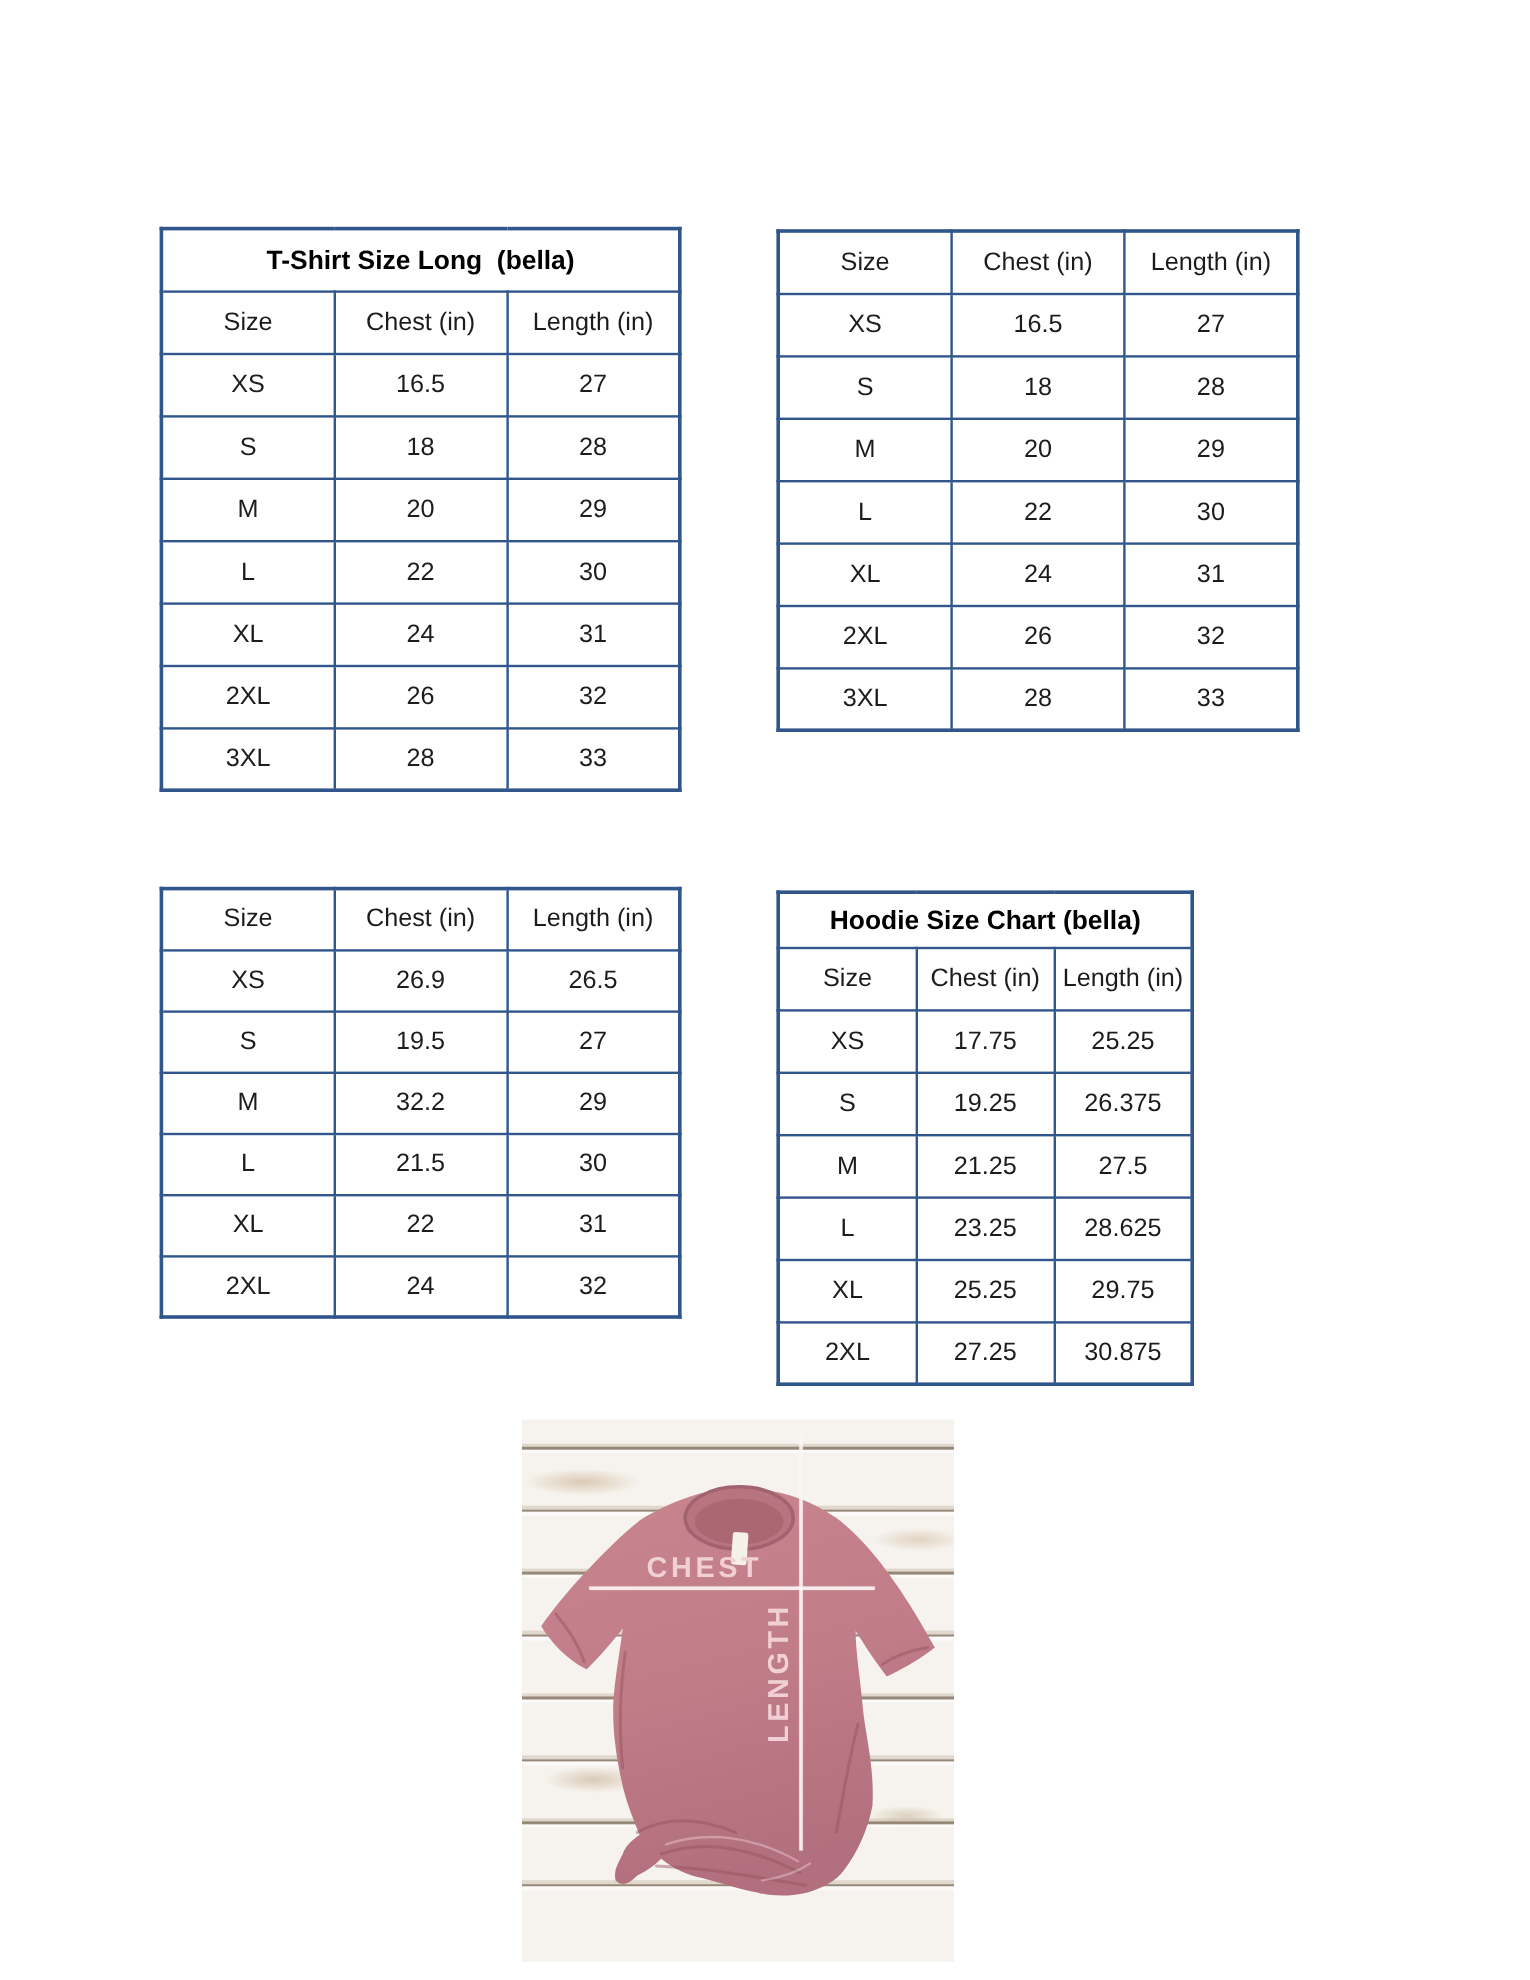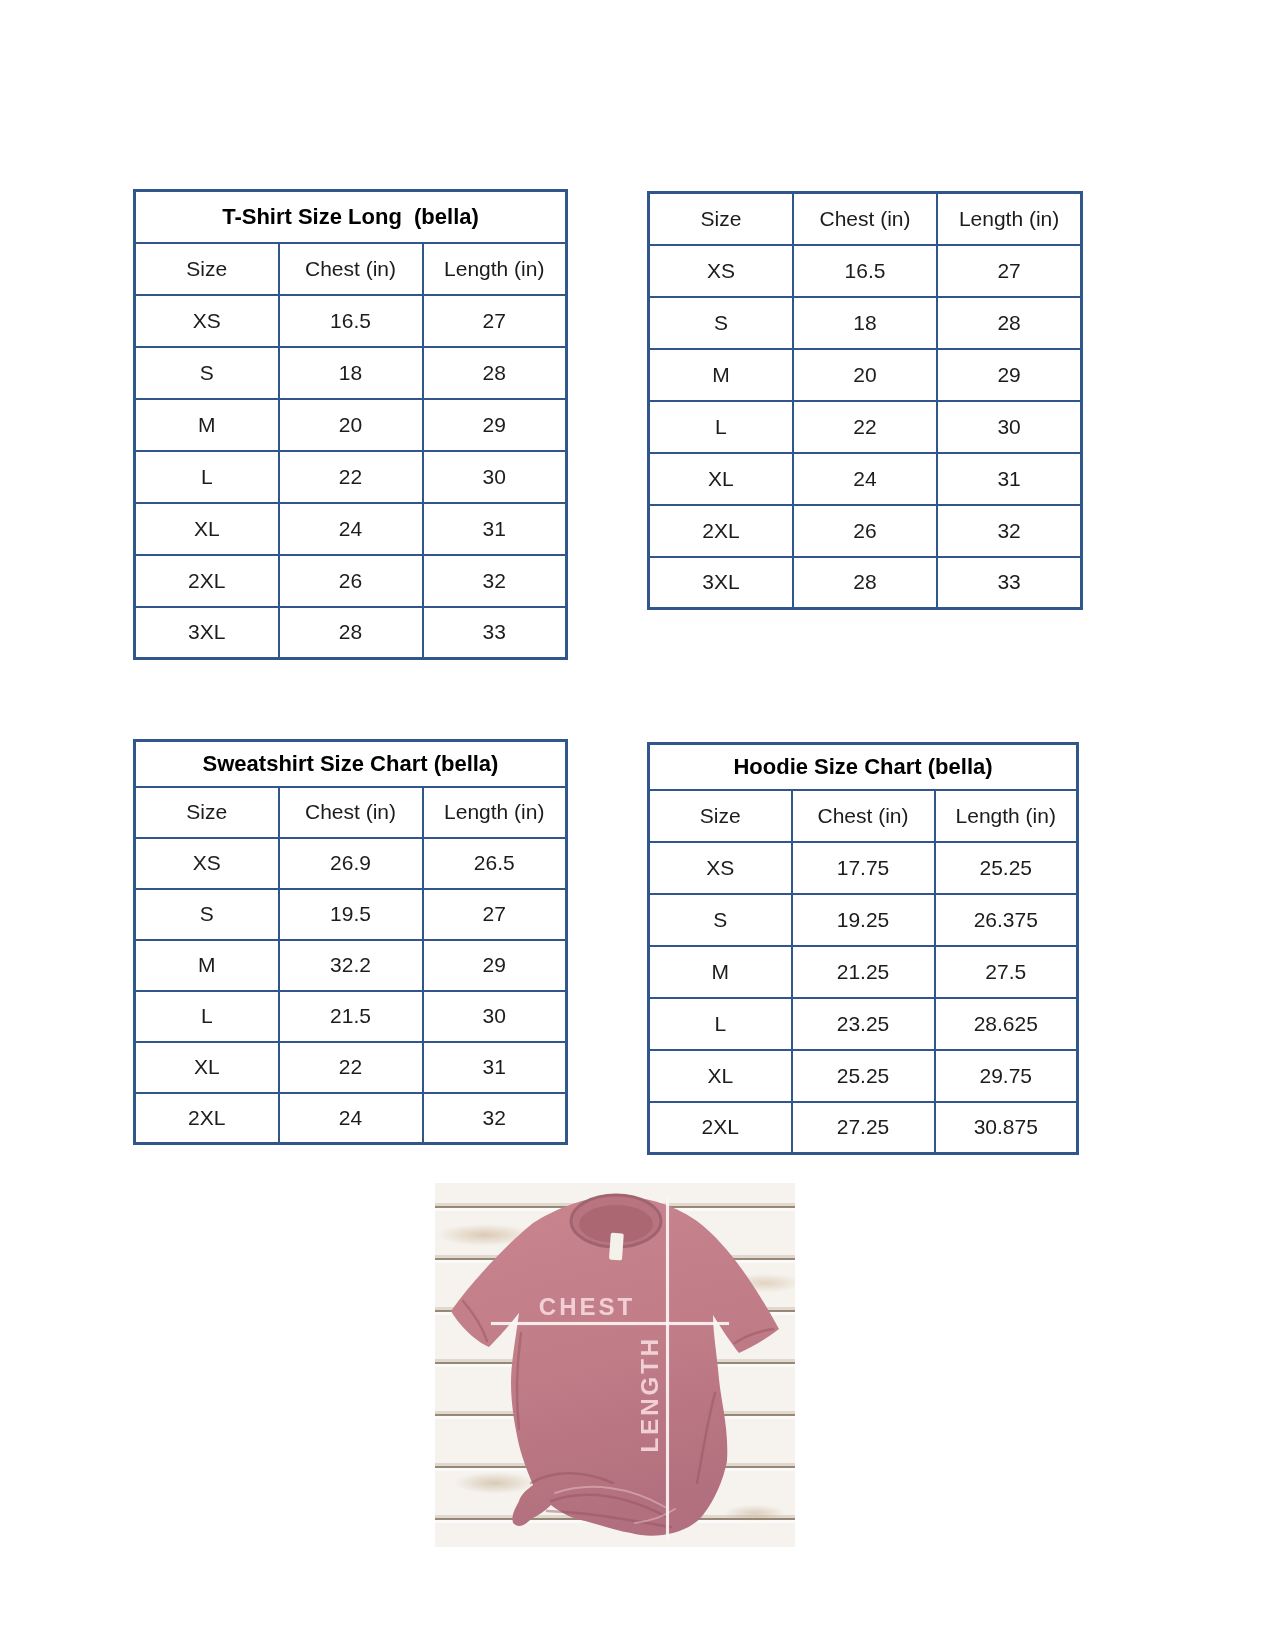--- a/index.html
+++ b/index.html
@@ -15,29 +15,29 @@
   table.size-table td{
     border:2px solid #30568c;text-align:center;vertical-align:middle;
     font-size:21px;color:#1c1c1c;padding:0;overflow:hidden;
   }
   table.size-table td.title{
     font-weight:bold;font-size:22px;color:#000;white-space:pre-wrap;
   }
   #table-tshirt{left:133px;top:189px;width:435px;}
   #table-longsleeve{left:647px;top:191px;width:436px;}
   #table-sweatshirt{left:133px;top:739px;width:435px;}
-  #table-hoodie{left:647px;top:742px;width:432px;}
+  #table-hoodie{left:647px;top:742px;width:348px;}
   #table-tshirt tr,#table-longsleeve tr{height:52px;}
   #table-sweatshirt tr{height:51px;}
   #table-hoodie tr{height:52px;}
   #table-sweatshirt tr.title-row,#table-hoodie tr.title-row{height:46px;}
 
   
   .photo{
-    position:absolute;left:435px;top:1183px;width:360px;height:364px;
+    position:absolute;left:435px;top:1183px;width:360px;height:452px;
     overflow:hidden;
     background-color:#f6f3ee;
     background-image:
       radial-gradient(ellipse 70px 16px at 50px 52px, rgba(186,152,110,.45), rgba(186,152,110,0) 70%),
       radial-gradient(ellipse 55px 14px at 330px 100px, rgba(186,152,110,.35), rgba(186,152,110,0) 70%),
       radial-gradient(ellipse 60px 16px at 60px 300px, rgba(172,141,103,.40), rgba(172,141,103,0) 70%),
       radial-gradient(ellipse 45px 12px at 320px 330px, rgba(172,141,103,.35), rgba(172,141,103,0) 70%),
       repeating-linear-gradient(180deg,
         rgba(0,0,0,0) 0px, rgba(0,0,0,0) 44px,
         rgba(166,146,120,.28) 44px, rgba(166,146,120,.28) 47px,
@@ -147,23 +147,20 @@
       <tr>
         <td>3XL</td>
         <td>28</td>
         <td>33</td>
       </tr>
     </tbody>
   </table>
 
 <table class="size-table" id="table-sweatshirt">
     <tbody>
-      <tr class="title-row">
-        <td class="title" colspan="3">Sweatshirt Size Chart (bella)</td>
-      </tr>
       <tr>
         <td>Size</td>
         <td>Chest (in)</td>
         <td>Length (in)</td>
       </tr>
       <tr>
         <td>XS</td>
         <td>26.9</td>
         <td>26.5</td>
       </tr>

